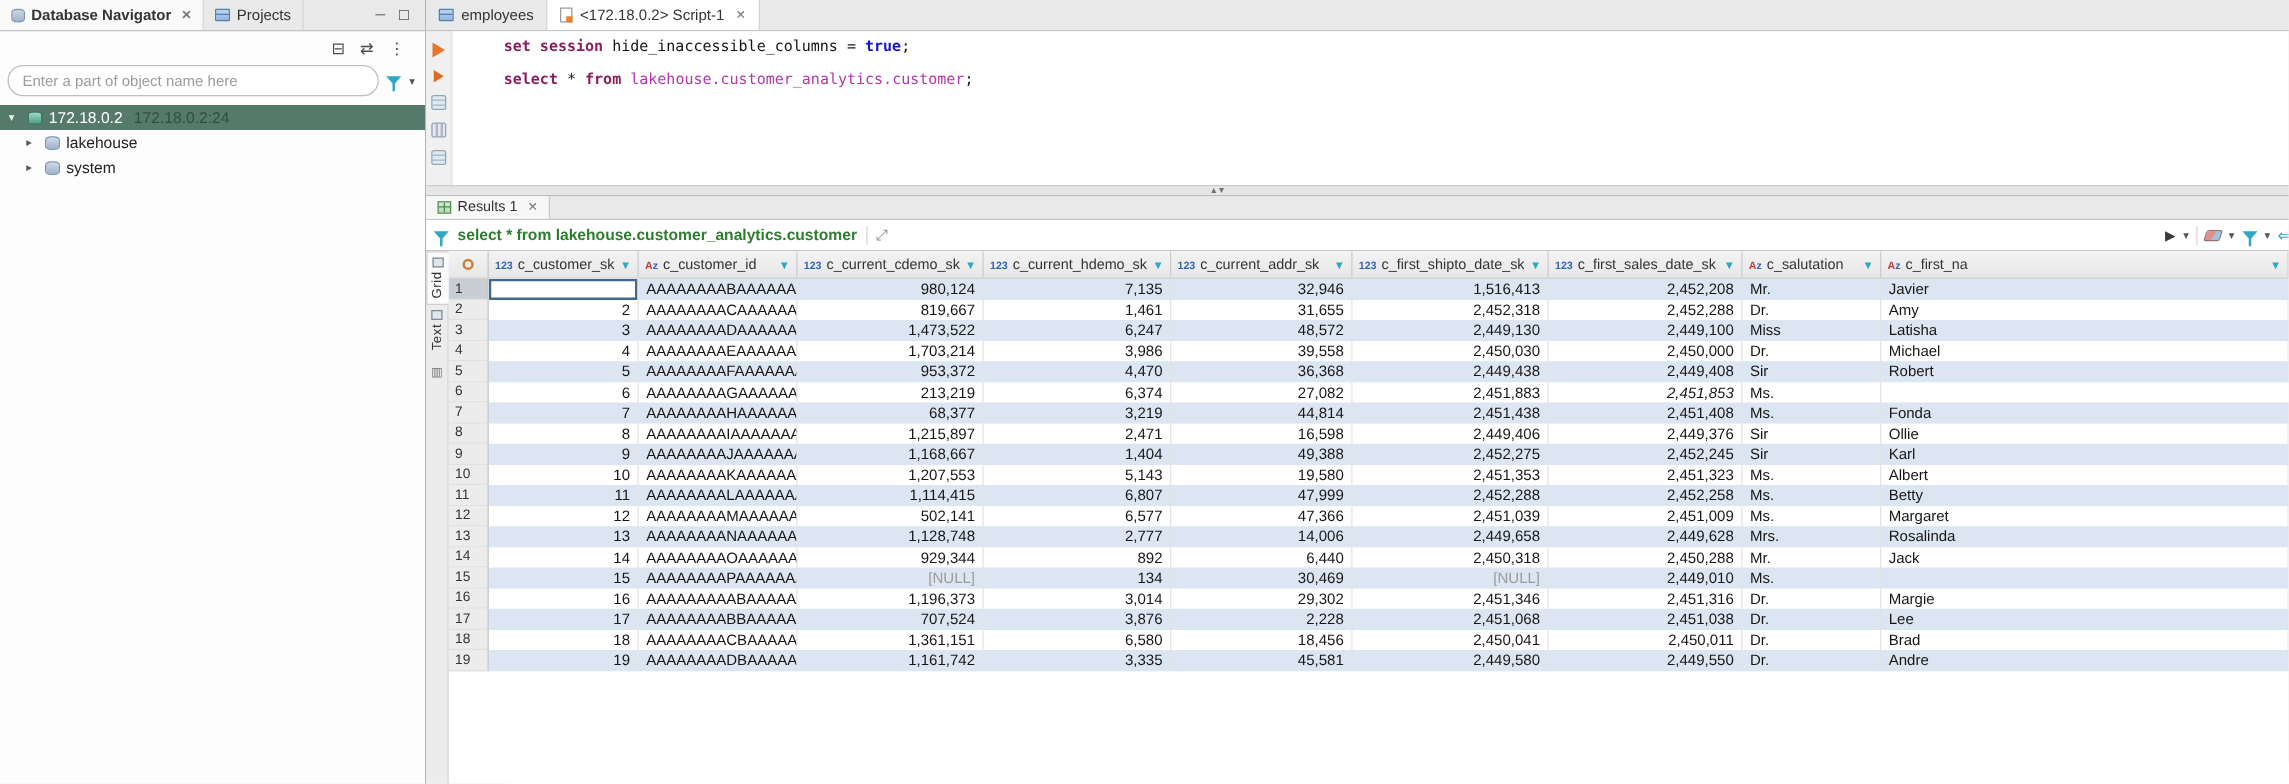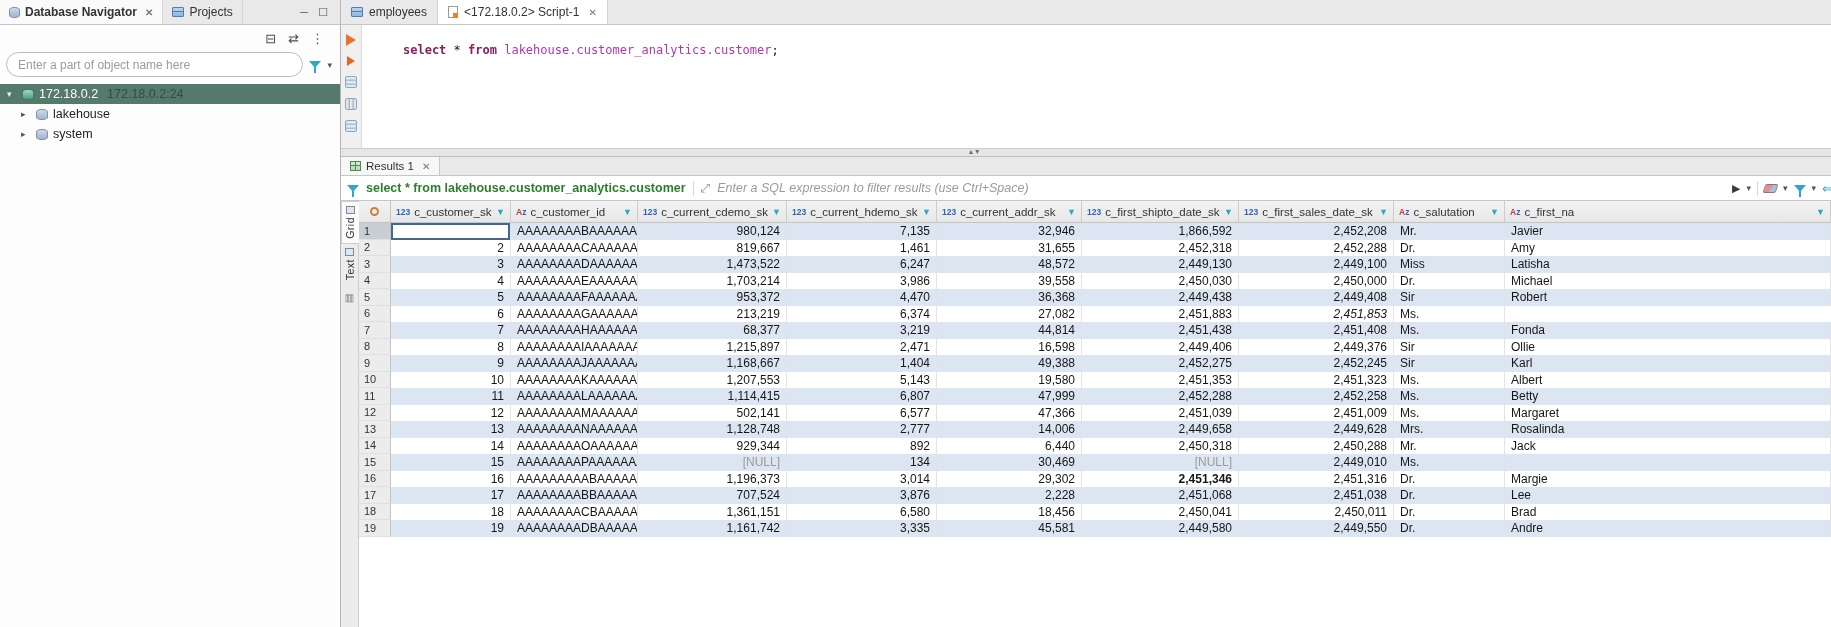--- a/index.html
+++ b/index.html
@@ -177,20 +177,21 @@
 
   <div class="editor-toolbar">
     <span class="tb-play"></span>
     <span class="tb-play small"></span>
     <span class="tb-sq"></span>
     <span class="tb-sq alt"></span>
     <span class="tb-sq"></span>
   </div>
   <div class="editor">
     <div id="sql-lines">
+        <div class="code-line"><span class="tok-kw">set session</span><span class="tok-pl"> hide_inaccessible_columns = </span><span class="tok-lit">true</span><span class="tok-pl">;</span></div>
         <div class="code-line">&nbsp;</div>
         <div class="code-line"><span class="tok-kw">select</span><span class="tok-pl"> * </span><span class="tok-kw">from</span><span class="tok-pl"> </span><span class="tok-tbl">lakehouse.customer_analytics.customer</span><span class="tok-pl">;</span></div>
       </div>
   </div>
 
   <div class="splitter">
     <span class="sash-grip">▴ ▾</span>
   </div>
 
   <div class="results-tabbar">
@@ -199,21 +200,20 @@
       <span>Results 1</span>
       <span class="close-x">✕</span>
     </div>
   </div>
 
   <div class="filter-bar">
     <span class="funnel t2"></span>
     <span class="filter-query">select * from lakehouse.customer_analytics.customer</span>
     <span class="v-sep"></span>
     <span class="expand-gl">⤢</span>
-    <span class="filter-placeholder">Enter a SQL expression to filter results (use Ctrl+Space)</span>
     <span class="fb-right">
       <span class="fb-play">▶</span>
       <span class="fb-caret">▾</span>
       <span class="v-sep"></span>
       <span class="eraser"></span>
       <span class="fb-caret">▾</span>
       <span class="funnel t2"></span>
       <span class="fb-caret">▾</span>
       <span class="teal-arrow">⇐</span>
     </span>
@@ -283,21 +283,21 @@
         </div>
       </div>
     <div id="grid-body">
         <div class="grow odd">
           <div class="rownum selhead">1</div>
           <div class="cell ralign selcell" style="width: 120px;"></div>
           <div class="cell lalign" style="width: 127px;">AAAAAAAABAAAAAAA</div>
           <div class="cell ralign" style="width: 149px; text-align: center;">980,124</div>
           <div class="cell ralign" style="width: 150px;">7,135</div>
           <div class="cell ralign" style="width: 145px;">32,946</div>
-          <div class="cell ralign" style="width: 157px;">1,866,592</div>
+          <div class="cell ralign" style="width: 157px;">1,516,413</div>
           <div class="cell ralign" style="width: 155px;">2,452,208</div>
           <div class="cell lalign" style="width: 111px;">Mr.</div>
           <div class="cell lalign" style="width: 326px;">Javier</div>
         </div>
         <div class="grow even">
           <div class="rownum">2</div>
           <div class="cell ralign" style="width: 120px;">2</div>
           <div class="cell lalign" style="width: 127px;">AAAAAAAACAAAAAAA</div>
           <div class="cell ralign" style="width: 149px;">819,667</div>
           <div class="cell ralign" style="width: 150px;">1,461</div>
@@ -461,21 +461,21 @@
           <div class="cell ralign" style="width: 155px;">2,449,010</div>
           <div class="cell lalign" style="width: 111px;">Ms.</div>
         </div>
         <div class="grow even">
           <div class="rownum">16</div>
           <div class="cell ralign" style="width: 120px;">16</div>
           <div class="cell lalign" style="width: 127px;">AAAAAAAAABAAAAAA</div>
           <div class="cell ralign" style="width: 149px;">1,196,373</div>
           <div class="cell ralign" style="width: 150px;">3,014</div>
           <div class="cell ralign" style="width: 145px;">29,302</div>
-          <div class="cell ralign" style="width: 157px; font-weight: bold;">2,451,346</div>
+          <div class="cell ralign" style="width: 157px;">2,451,346</div>
           <div class="cell ralign" style="width: 155px;">2,451,316</div>
           <div class="cell lalign" style="width: 111px;">Dr.</div>
           <div class="cell lalign" style="width: 326px;">Margie</div>
         </div>
         <div class="grow odd">
           <div class="rownum">17</div>
           <div class="cell ralign" style="width: 120px;">17</div>
           <div class="cell lalign" style="width: 127px;">AAAAAAAABBAAAAAA</div>
           <div class="cell ralign" style="width: 149px;">707,524</div>
           <div class="cell ralign" style="width: 150px;">3,876</div>

